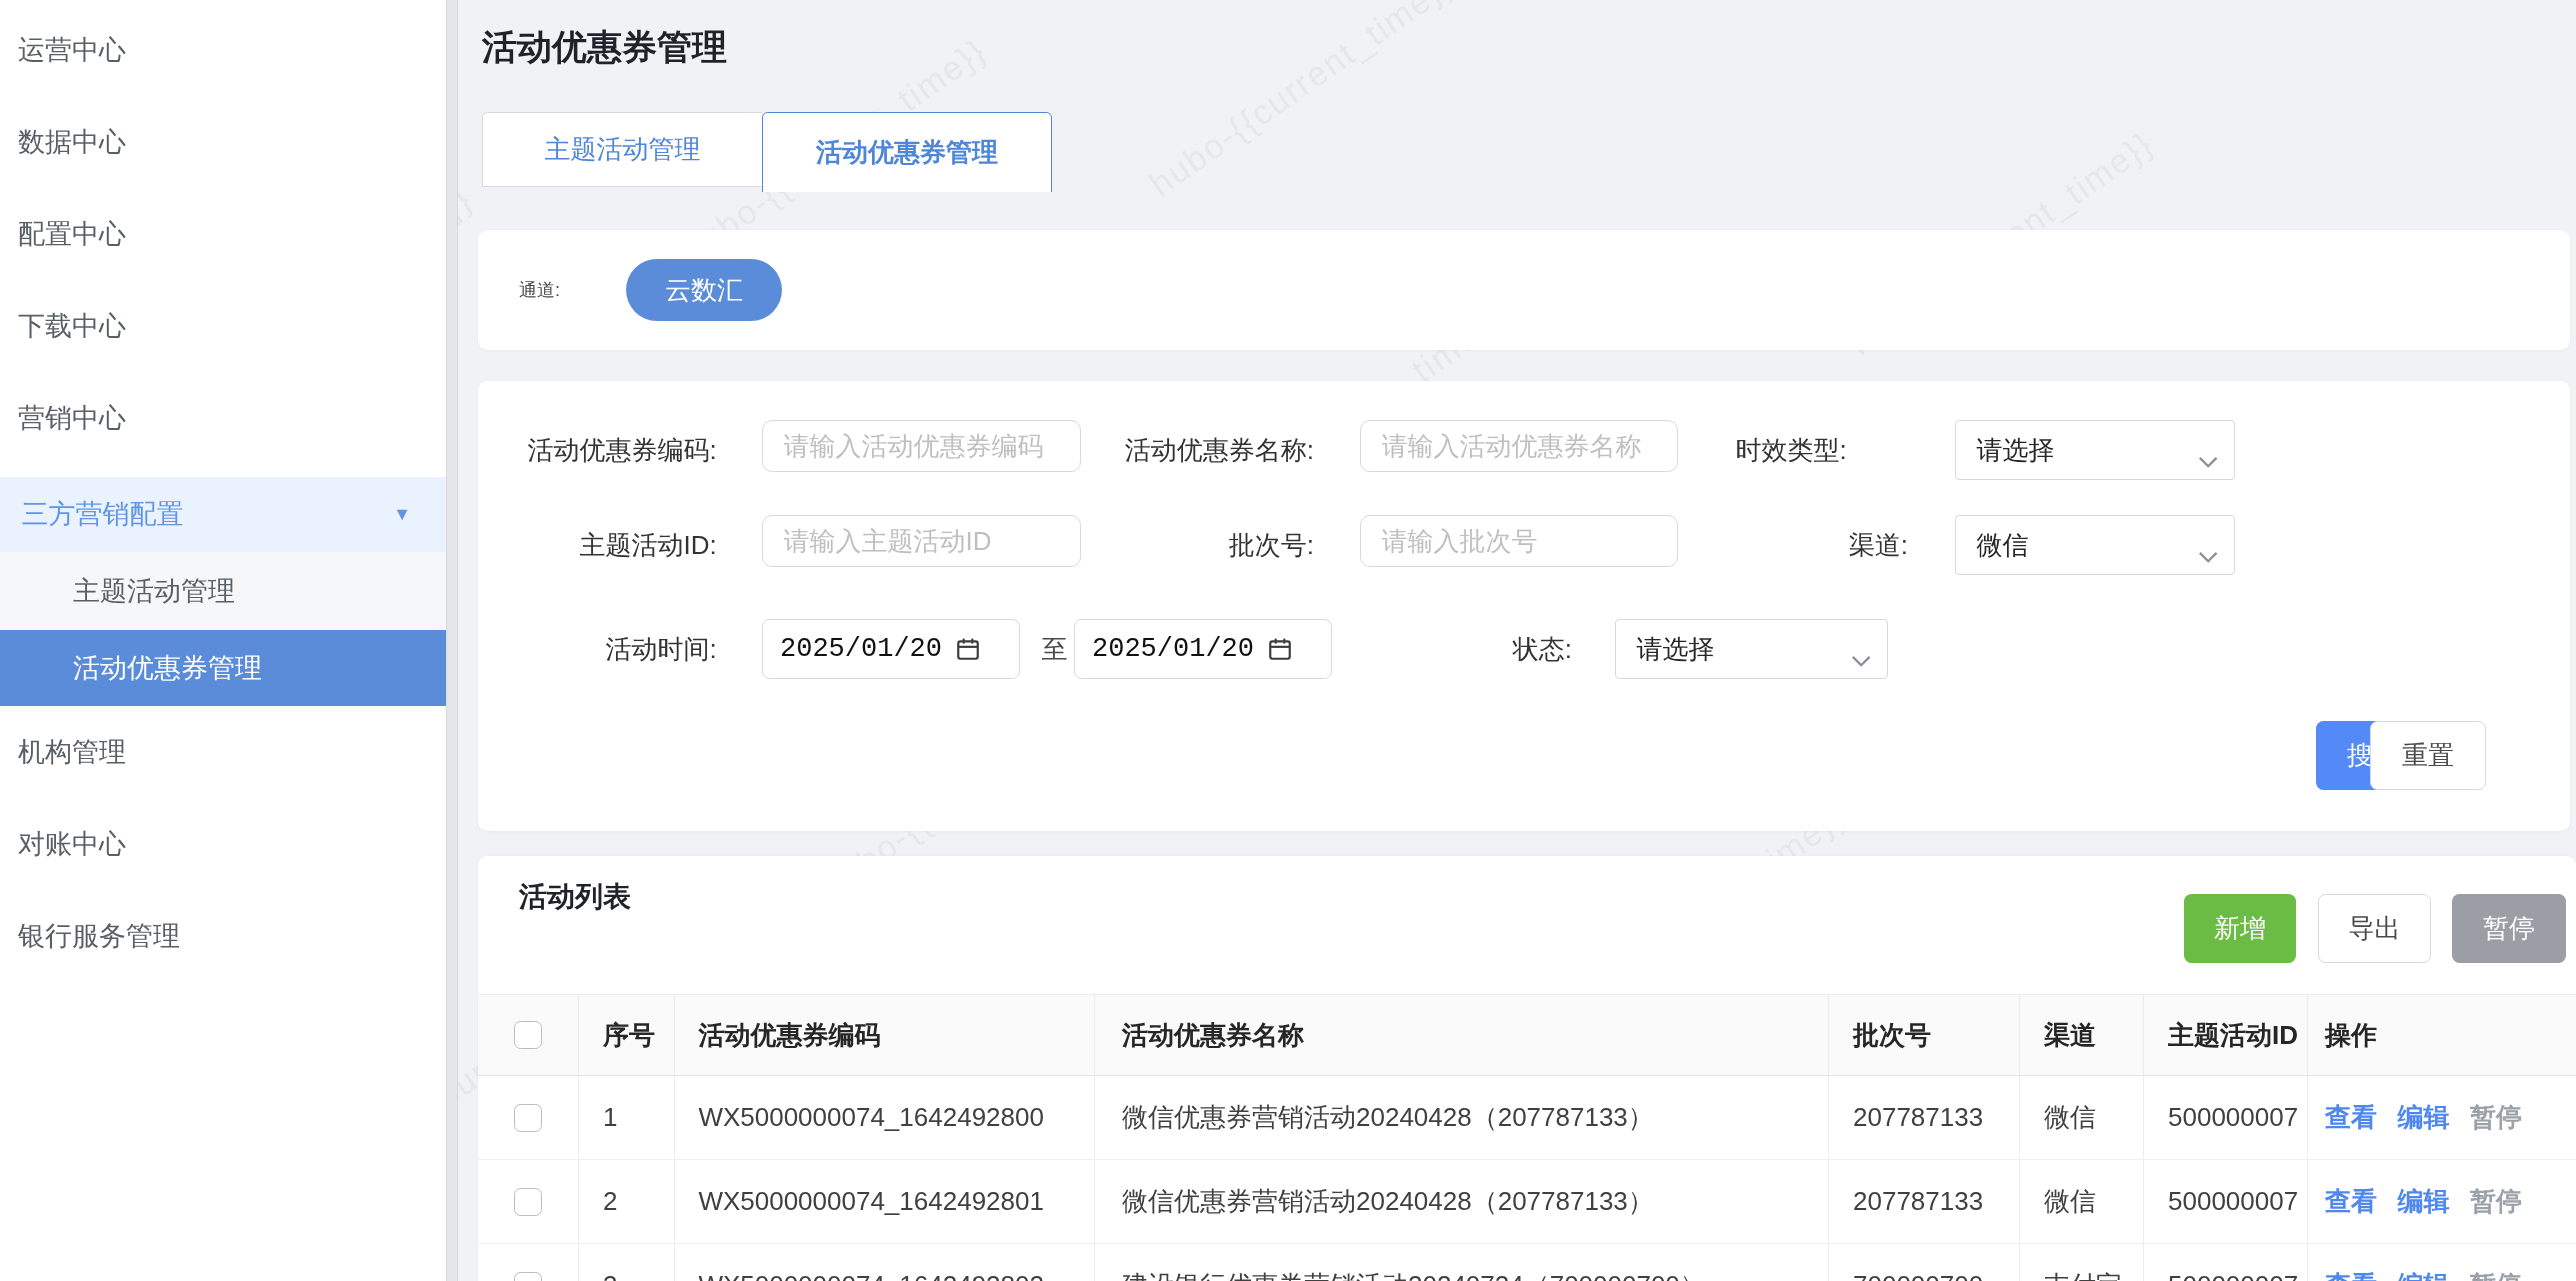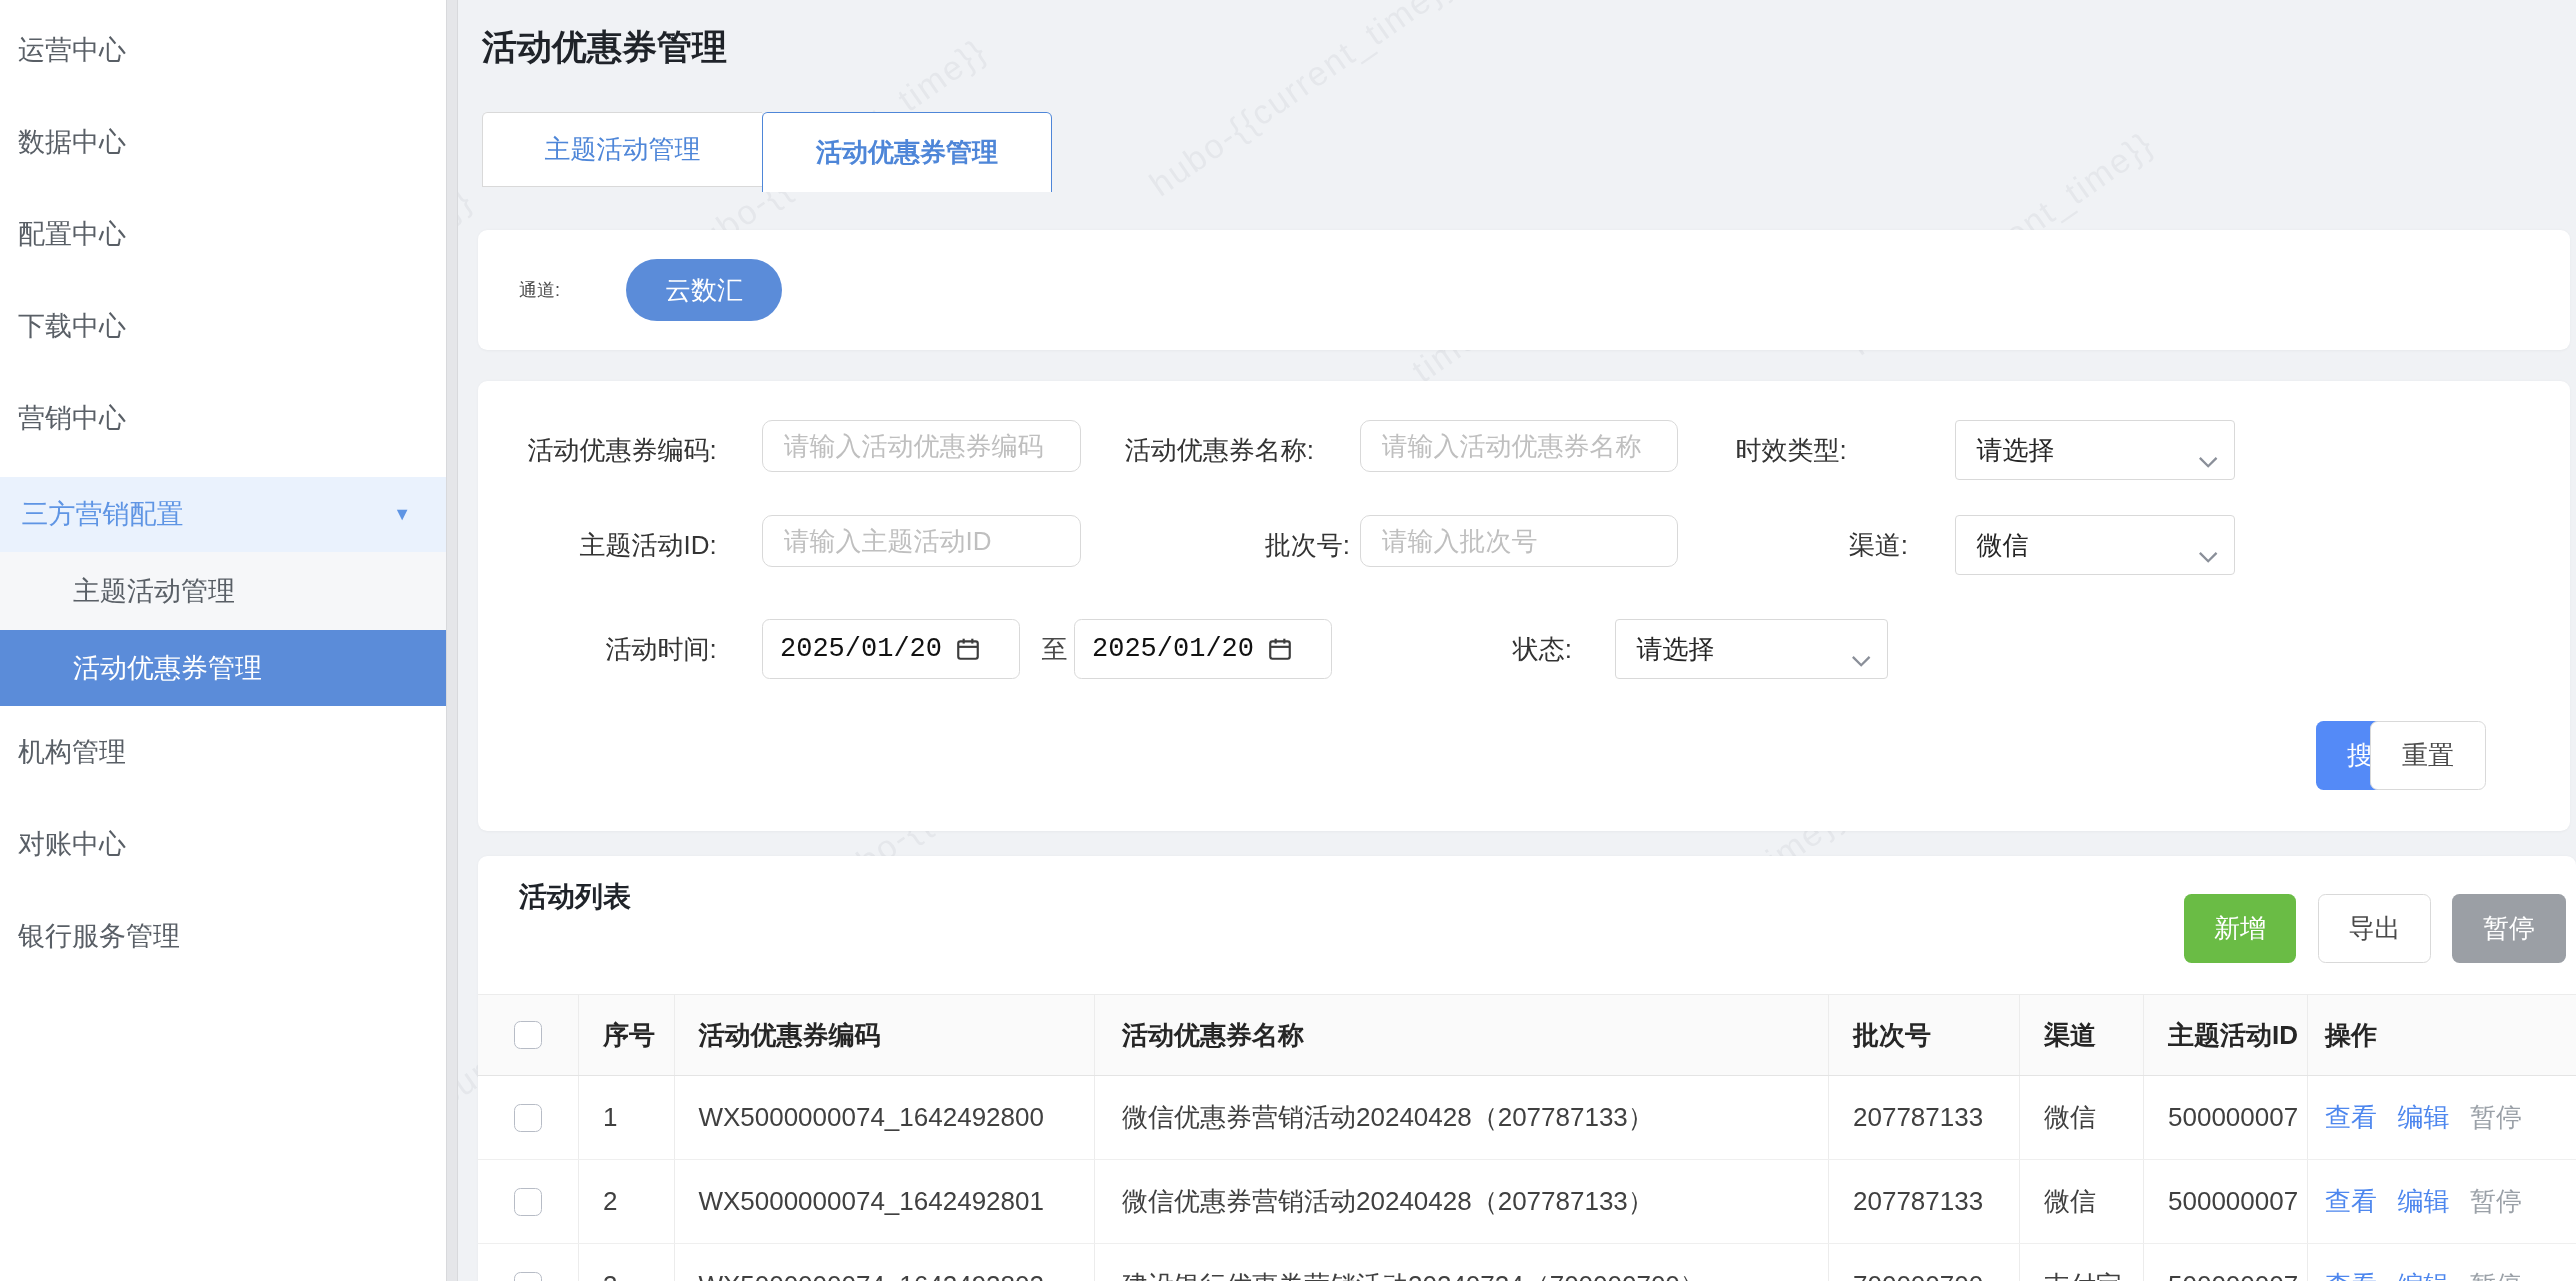--- a/index.html
+++ b/index.html
@@ -80,21 +80,21 @@
   .td:last-child{border-right:none;}
   .c0{width:101px;justify-content:center;}
   .c1{width:96px;padding-left:24px;}
   .c2{width:420px;padding-left:23.4px;}
   .c3{width:734px;padding-left:27px;}
   .c4{width:191px;padding-left:24px;}
   .c5{width:124px;padding-left:24px;}
   .c6{width:164px;padding-left:24px;}
   .c7{flex:1;padding-left:17px;gap:20.5px;}
   .cbx{width:28px;height:28px;border:1.9px solid #b7bcc6;border-radius:6.5px;background:#fff;cursor:pointer;}
-  .lnk{color:var(--link);cursor:pointer;}
+  .lnk{color:var(--link);cursor:pointer;font-weight:bold;}
   .lnk.off{color:#9ba1a8;}
 </style>
 </head>
 <body>
 
 <div id="app">
   <div id="wm-layer">
       <span class="wm" style="left: 140px; top: 280px;">hubo-{{current_time}}</span>
       <span class="wm" style="left: 654px; top: 131px;">hubo-{{current_time}}</span>
       <span class="wm" style="left: 1168px; top: 402px;">hubo-{{current_time}}</span>
@@ -167,21 +167,21 @@
       <span>请选择</span>
       <span class="chev">
         <svg width="22.4" height="13" viewBox="0 0 24 14">
             <polyline points="3,2 12,11 21,2" fill="none" stroke="#8a8f99" stroke-width="2.5"></polyline>
           </svg>
       </span>
     </div>
 
     <div class="flabel" style="left:4.7px;top:134px;">主题活动ID:</div>
     <input class="tinput" style="left: 284px; top: 134px; width: 319px;" placeholder="请输入主题活动ID">
-    <div class="flabel" style="left:602px;top:134px;margin-left:36px;">批次号:</div>
+    <div class="flabel" style="left:602px;top:134px;">批次号:</div>
     <input class="tinput" style="left: 882px; top: 134px; width: 318px;" placeholder="请输入批次号">
     <div class="flabel" style="left:1196px;top:134px;">渠道:</div>
     <div class="tselect" style="left:1477px;top:134px;width:280px;">
       <span>微信</span>
       <span class="chev">
         <svg width="22.4" height="13" viewBox="0 0 24 14">
             <polyline points="3,2 12,11 21,2" fill="none" stroke="#8a8f99" stroke-width="2.5"></polyline>
           </svg>
       </span>
     </div>

